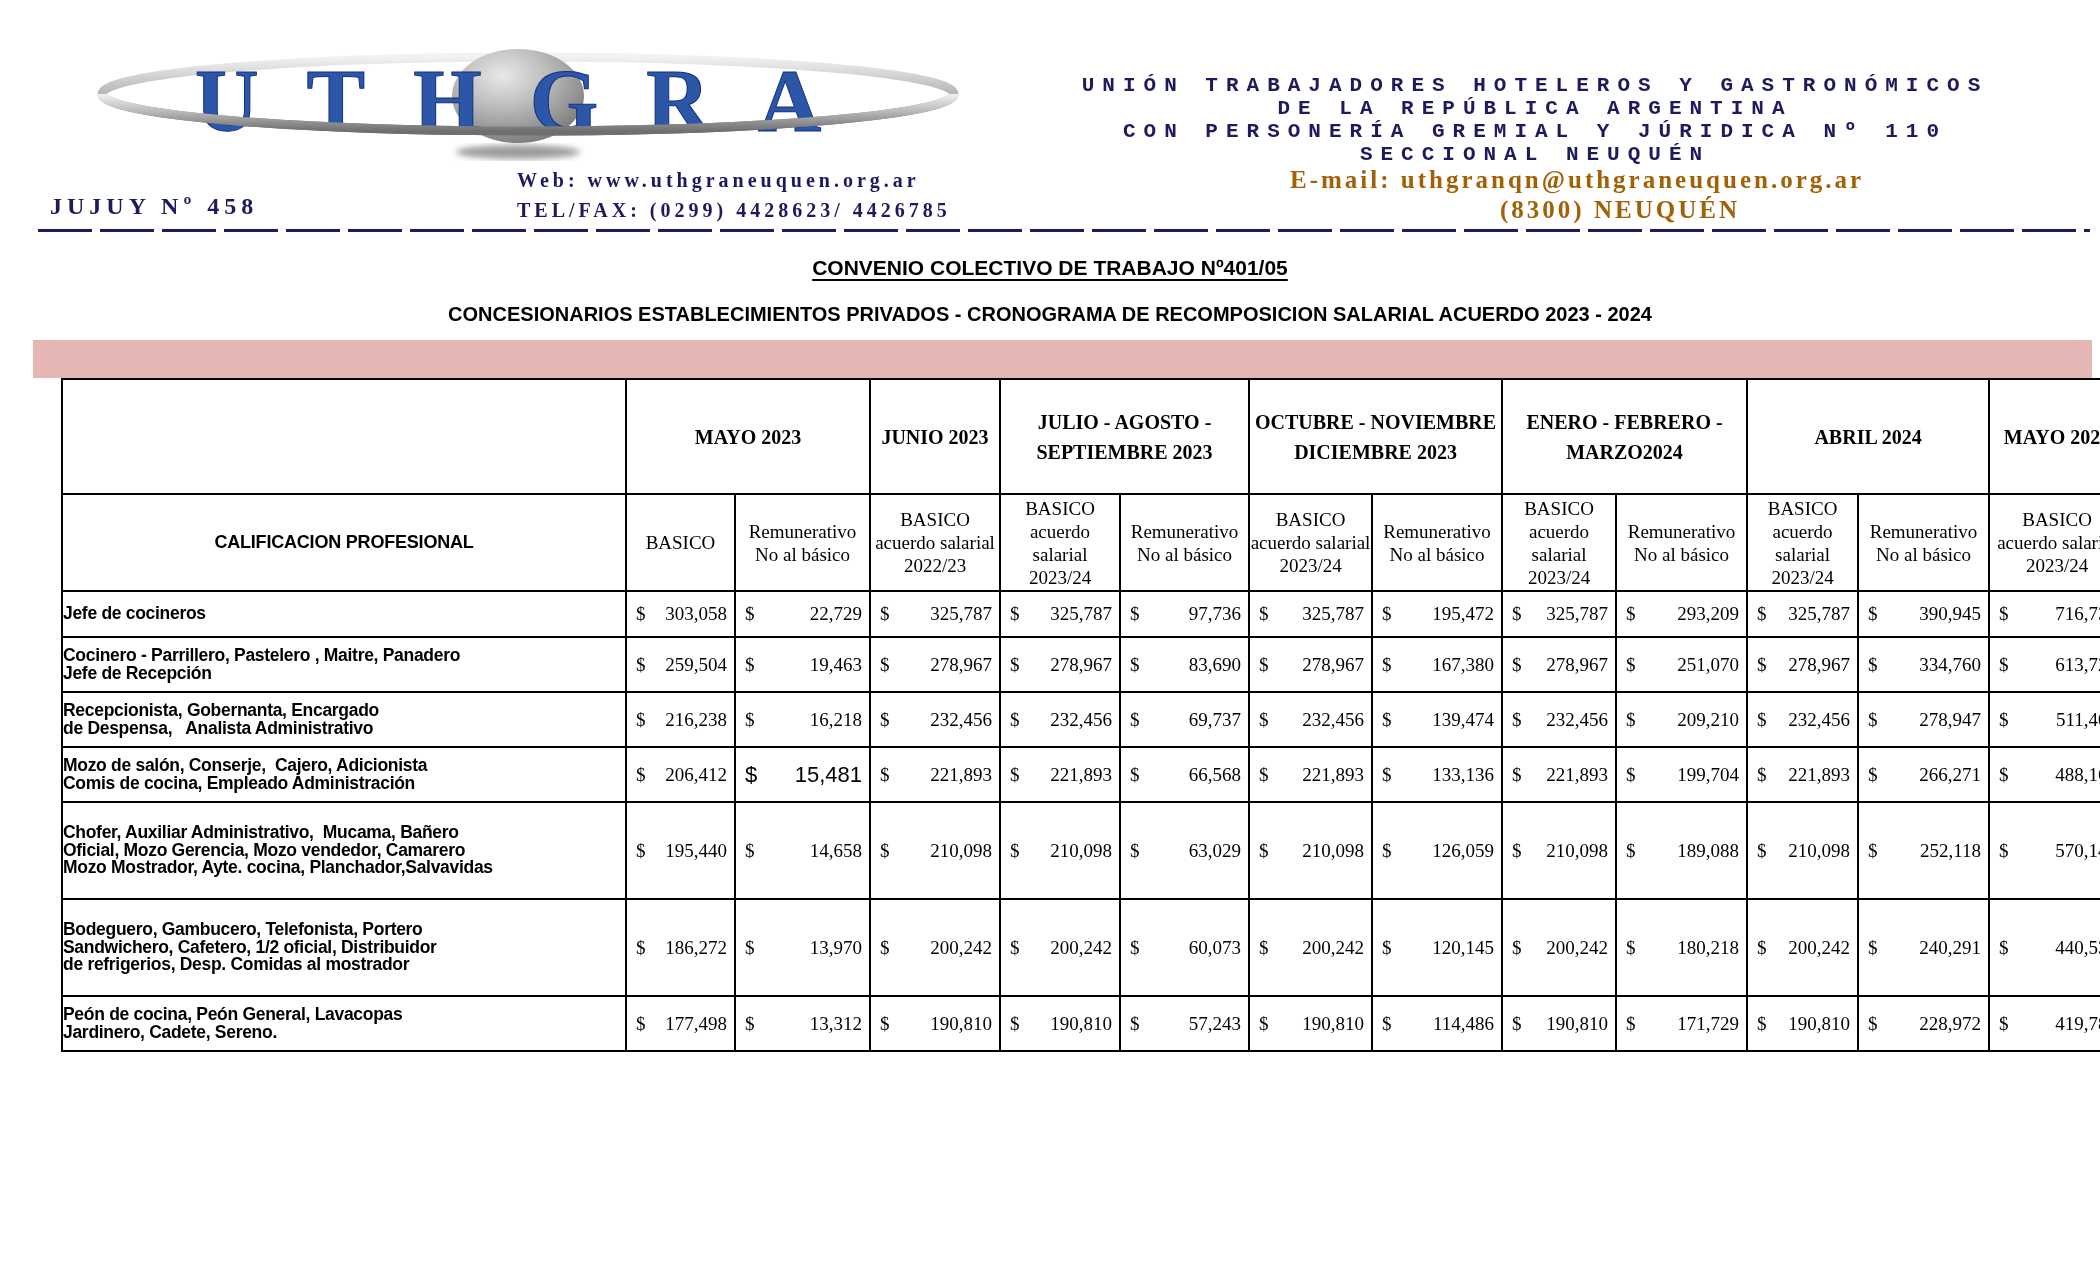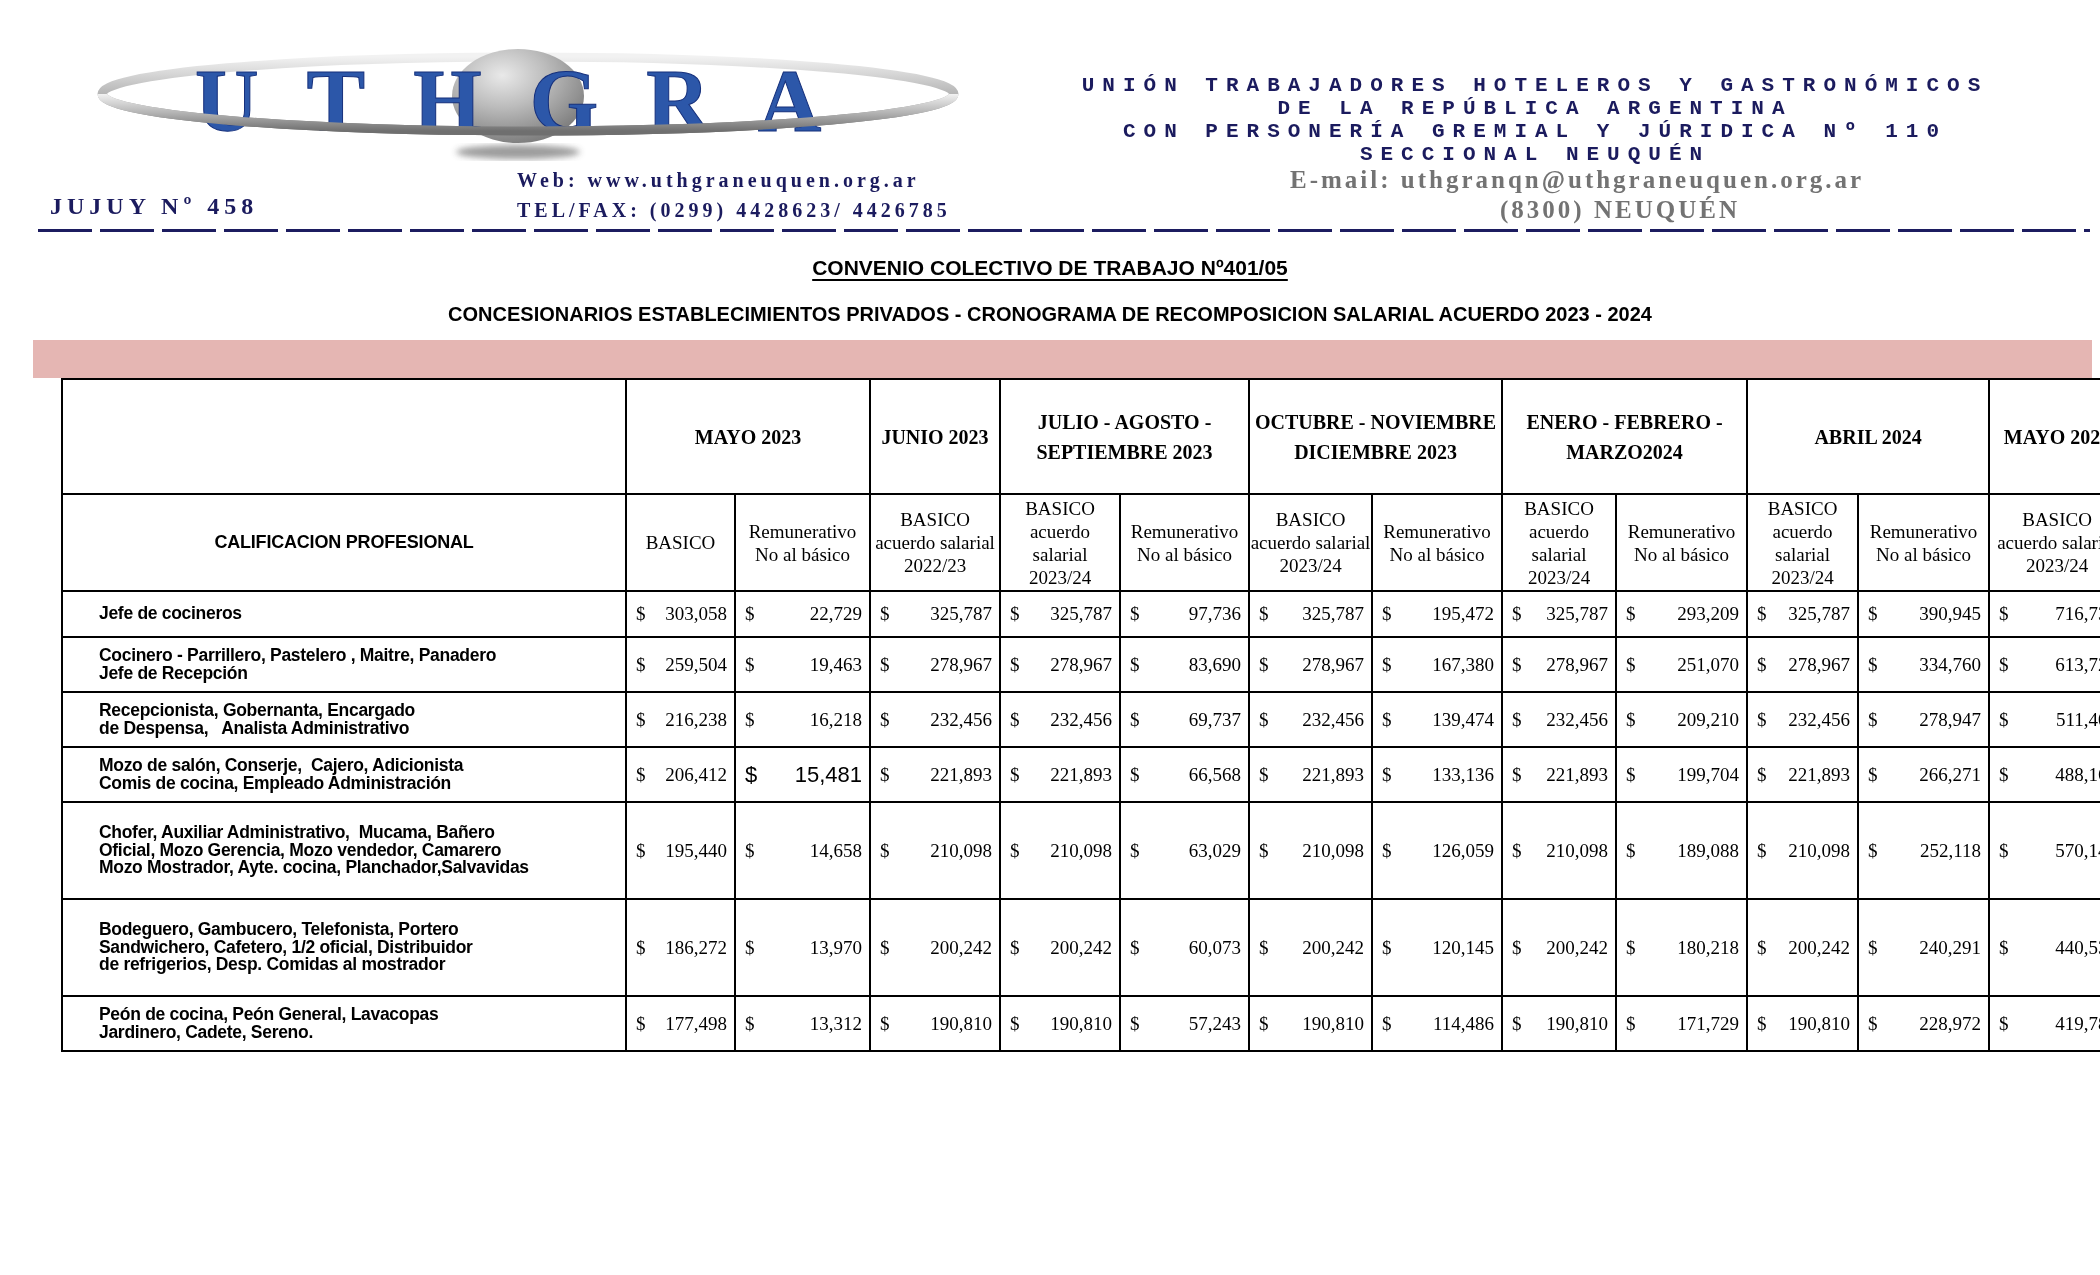--- a/index.html
+++ b/index.html
@@ -5,21 +5,21 @@
   html,body{margin:0;padding:0;width:2100px;height:1275px;background:#ffffff;overflow:hidden;
     font-family:"Liberation Serif", serif;}
   .abs{position:absolute;}
 
   
   #logo{left:90px;top:34px;width:880px;height:132px;}
   #org-block{left:975px;top:74px;width:1120px;text-align:center;color:#1b1b5e;
     font-family:Liberation Mono, monospace;font-weight:bold;font-size:21px;line-height:23px;letter-spacing:8px;}
   #address{left:50px;top:193px;color:#1b1b5e;font-weight:bold;font-size:24px;letter-spacing:5px;}
   #webtel{left:517px;top:165px;color:#1b1b5e;font-weight:bold;font-size:20px;line-height:30px;letter-spacing:4px;}
-  #email-block{left:1290px;top:165px;width:660px;color:#737373;font-weight:bold;font-size:25px;line-height:30px;letter-spacing:3px;}
+  #email-block{left:1290px;top:165px;width:660px;color:#a16207;font-weight:bold;font-size:25px;line-height:30px;letter-spacing:3px;}
   #email-city{text-align:center;}
   #dash-line{left:38px;top:229px;width:2052px;height:3px;
     background:repeating-linear-gradient(90deg,#1c1c60 0 54px,transparent 54px 62px);}
 
   
   #doc-title{left:0;top:256px;width:2100px;text-align:center;
     font-family:"Liberation Sans", sans-serif;font-weight:bold;font-size:21px;color:#000;
     text-decoration:underline;text-underline-offset:4px;}
   #doc-subtitle{left:0;top:303px;width:2100px;text-align:center;
     font-family:"Liberation Sans", sans-serif;font-weight:bold;font-size:20px;color:#000;}
@@ -36,21 +36,21 @@
   tr.group-row th.noborder{border:none;background:transparent;}
   tr.sub-row{height:97px;}
   tr.sub-row th{font-family:"Liberation Serif", serif;font-weight:normal;font-size:19px;line-height:23px;
     text-align:center;border-top-width:3px;border-bottom-width:3px;padding:0 3px;}
   tr.sub-row th.qual-head{font-family:"Liberation Sans", sans-serif;font-weight:bold;font-size:18px;letter-spacing:-0.2px;}
   tbody td{border-bottom-width:3px;}
   tr.lines-1{height:46px;} tr.lines-2{height:55px;} tr.lines-3{height:97px;}
   td.label-cell{padding:3px 4px 3px 6px;}
   td.label-cell .lbl-wrap{display:flex;flex-direction:column;justify-content:space-around;height:100%;}
   td.label-cell .lbl-line{font-family:"Liberation Sans", sans-serif;font-weight:bold;font-size:17.5px;
-    letter-spacing:-0.3px;line-height:1;white-space:pre-wrap;padding-left:36px;}
+    letter-spacing:-0.3px;line-height:1;white-space:pre-wrap;}
   td.money{font-family:"Liberation Serif", serif;font-size:19px;}
   td.money .money-wrap{display:flex;justify-content:space-between;align-items:center;padding:0 7px 0 9px;}
   td.money.special{font-family:"Liberation Sans", sans-serif;}
   td.money.special .money-wrap{font-size:22px;font-family:"Liberation Sans", sans-serif;}
 </style>
 </head>
 <body>
 
 <svg id="logo" class="abs" viewBox="0 0 880 132">
   <defs>

